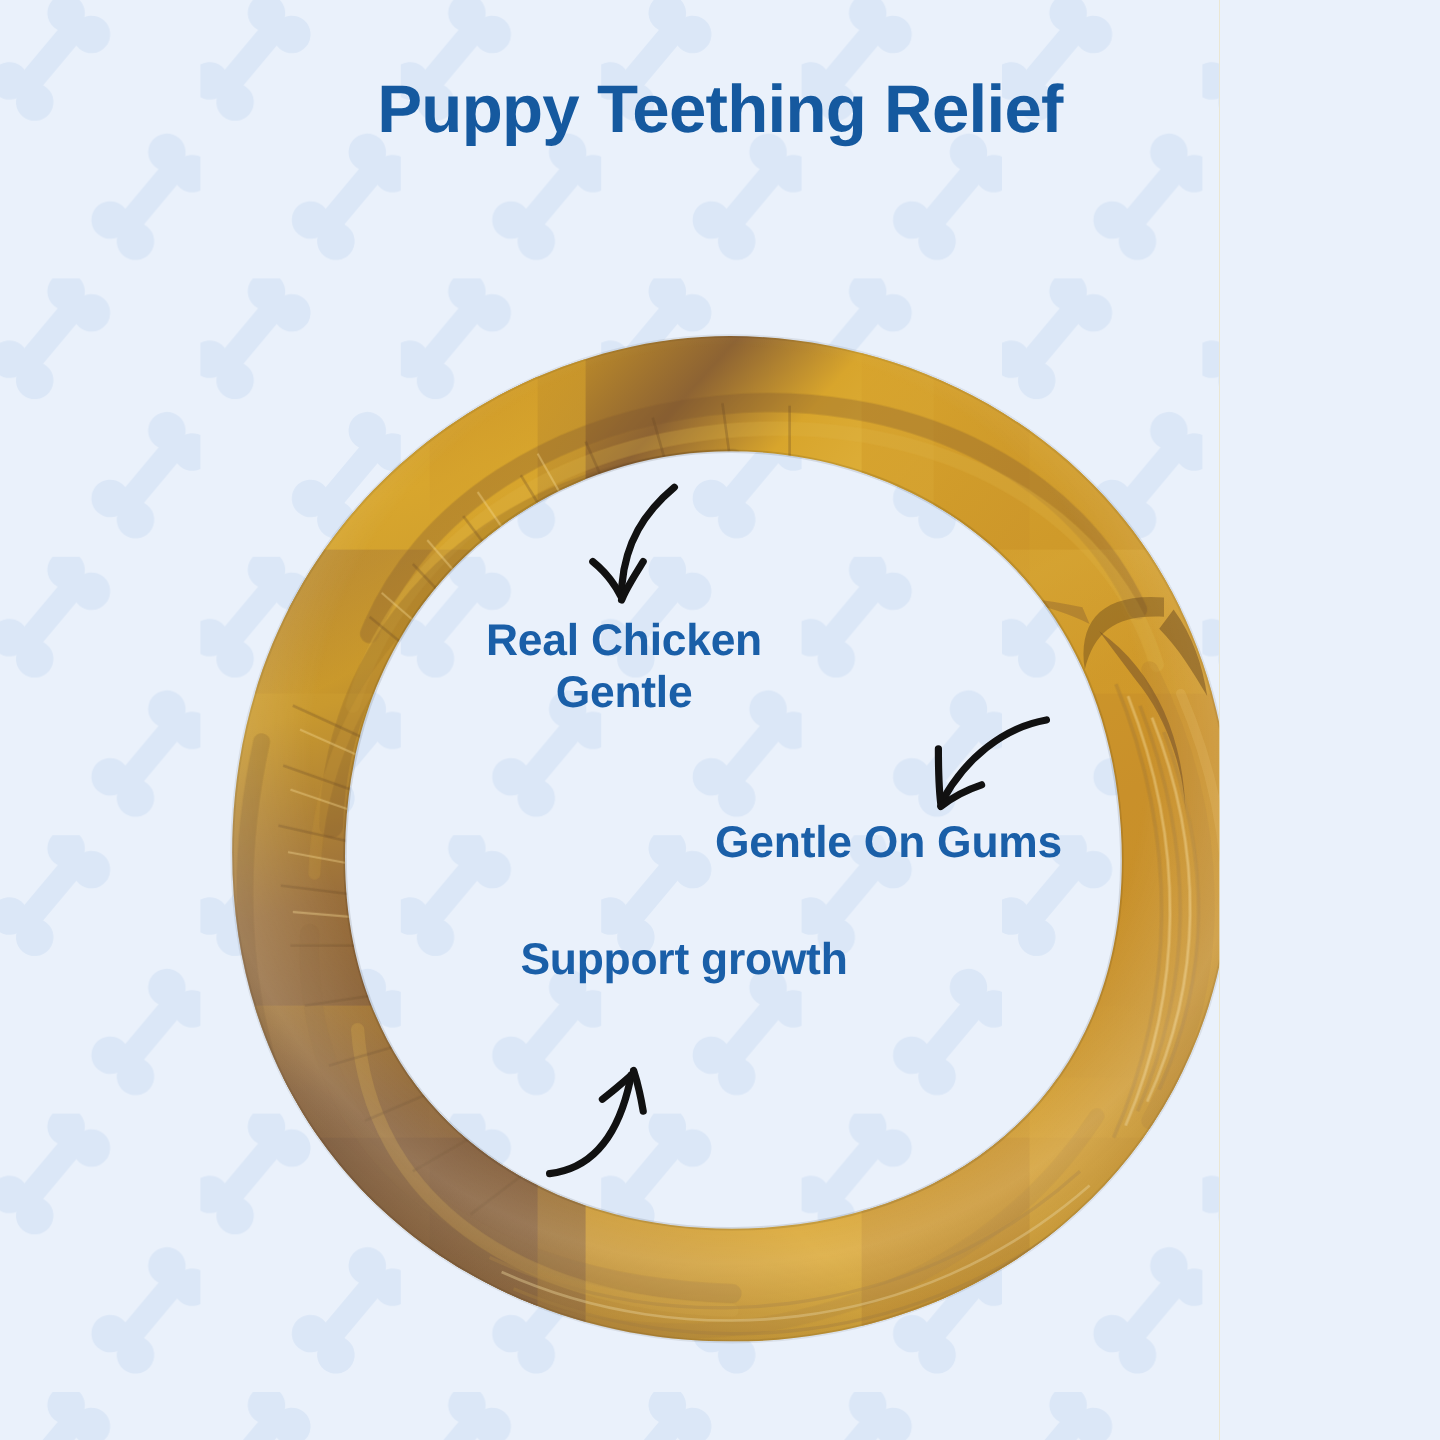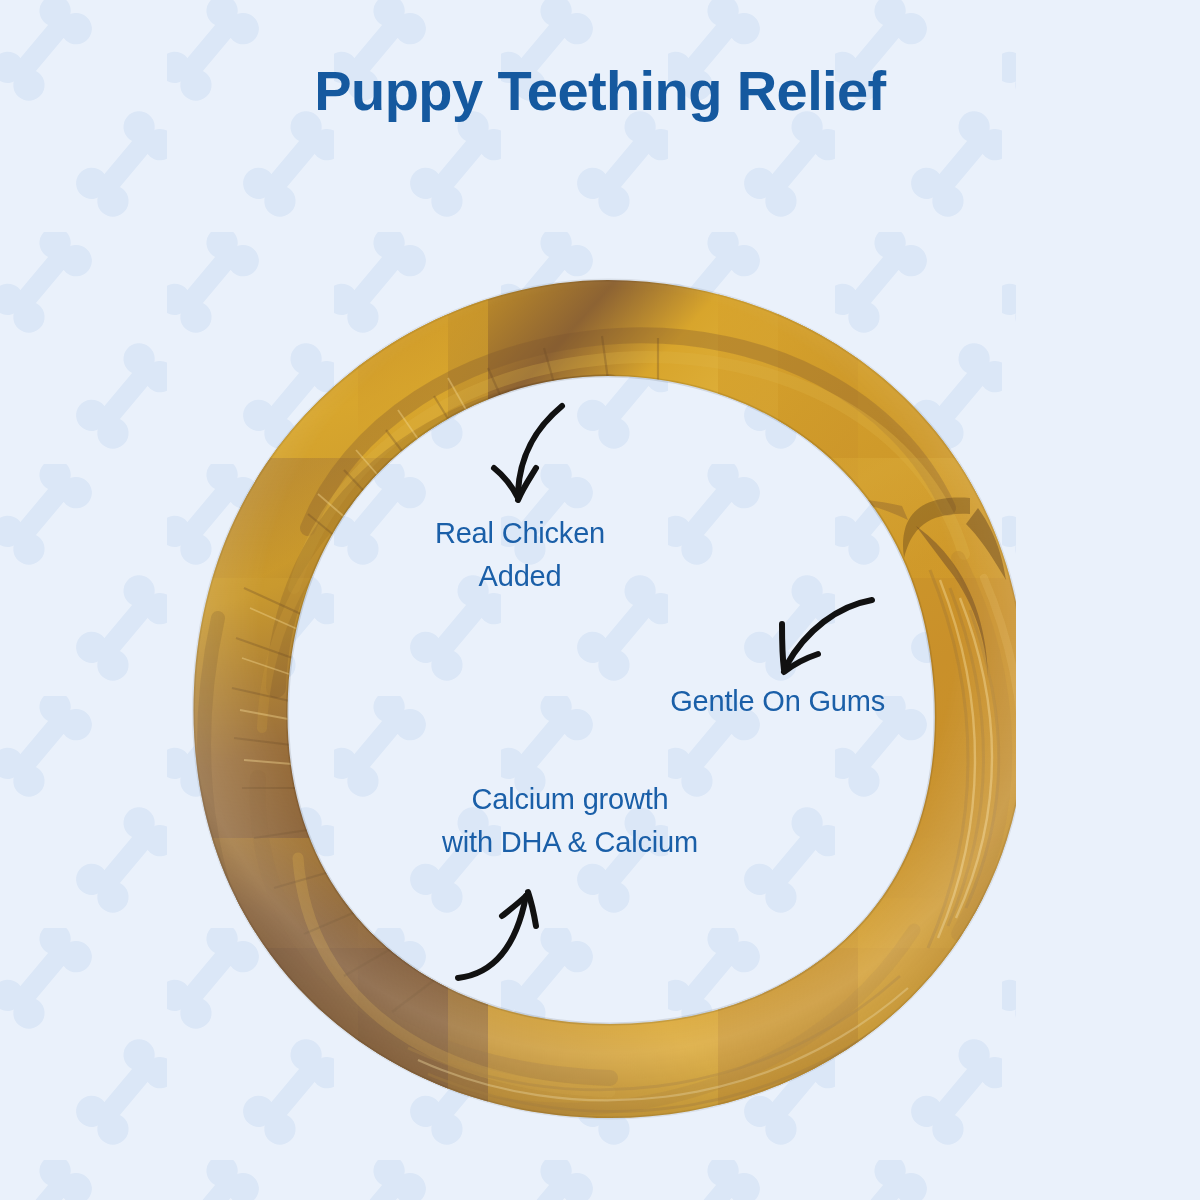--- a/index.html
+++ b/index.html
@@ -52,22 +52,22 @@
     width: 900px;
     height: 880px;
     z-index: 3;
   }
   
   .callout {
     position: absolute;
     z-index: 8;
     color: #1a5fa8;
     font-family: "Liberation Sans", sans-serif;
-    font-weight: normal;
-    font-size: 29px;
+    font-weight: bold;
+    font-size: 37px;
     line-height: 43px;
     letter-spacing: -0.2px;
     white-space: nowrap;
   }
   #callout-chicken {
     left: 405px;
     top: 512px;
     text-align: center;
     width: 230px;
   }
@@ -276,35 +276,34 @@
              C762,214 600,118 450,118 Z" fill="none" stroke="#000000" stroke-opacity="0.10" stroke-width="3"></path>
   </svg>
 
   <svg id="arrow-chicken" class="arrow-svg" width="110" height="115" viewBox="0 0 110 115" xmlns="http://www.w3.org/2000/svg">
     <path d="M84,8 C60,28 42,54 40,94" fill="none" stroke="#111111" stroke-width="6" stroke-linecap="round"></path>
     <path d="M16,70 C26,78 34,88 40,100" fill="none" stroke="#111111" stroke-width="6" stroke-linecap="round"></path>
     <path d="M58,70 C52,80 45,90 40,102" fill="none" stroke="#111111" stroke-width="6" stroke-linecap="round"></path>
   </svg>
   <div class="callout" id="callout-chicken">
     <span class="callout-line">Real Chicken</span>
-    <span class="callout-line">Added</span>
+    <span class="callout-line">Gentle</span>
   </div>
 
   <svg id="arrow-gums" class="arrow-svg" width="120" height="90" viewBox="0 0 120 90" xmlns="http://www.w3.org/2000/svg">
     <path d="M112,8 C78,14 46,38 26,74" fill="none" stroke="#111111" stroke-width="6" stroke-linecap="round"></path>
     <path d="M22,32 C22,48 22,62 24,78" fill="none" stroke="#111111" stroke-width="6" stroke-linecap="round"></path>
     <path d="M58,62 C46,66 34,72 24,80" fill="none" stroke="#111111" stroke-width="6" stroke-linecap="round"></path>
   </svg>
   <div class="callout" id="callout-gums">
     <span class="callout-line">Gentle On Gums</span>
   </div>
 
   <svg id="arrow-dha" class="arrow-svg" width="115" height="115" viewBox="0 0 115 115" xmlns="http://www.w3.org/2000/svg">
     <path d="M10,100 C44,96 68,70 78,18" fill="none" stroke="#111111" stroke-width="6" stroke-linecap="round"></path>
     <path d="M54,38 C64,30 72,24 80,16" fill="none" stroke="#111111" stroke-width="6" stroke-linecap="round"></path>
     <path d="M88,48 C86,36 84,26 80,14" fill="none" stroke="#111111" stroke-width="6" stroke-linecap="round"></path>
   </svg>
   <div class="callout" id="callout-dha">
-    <span class="callout-line">Calcium growth</span>
-    <span class="callout-line">with DHA &amp; Calcium</span>
+    <span class="callout-line">Support growth</span>
   </div>
 
 </div>
 
 </body></html>

